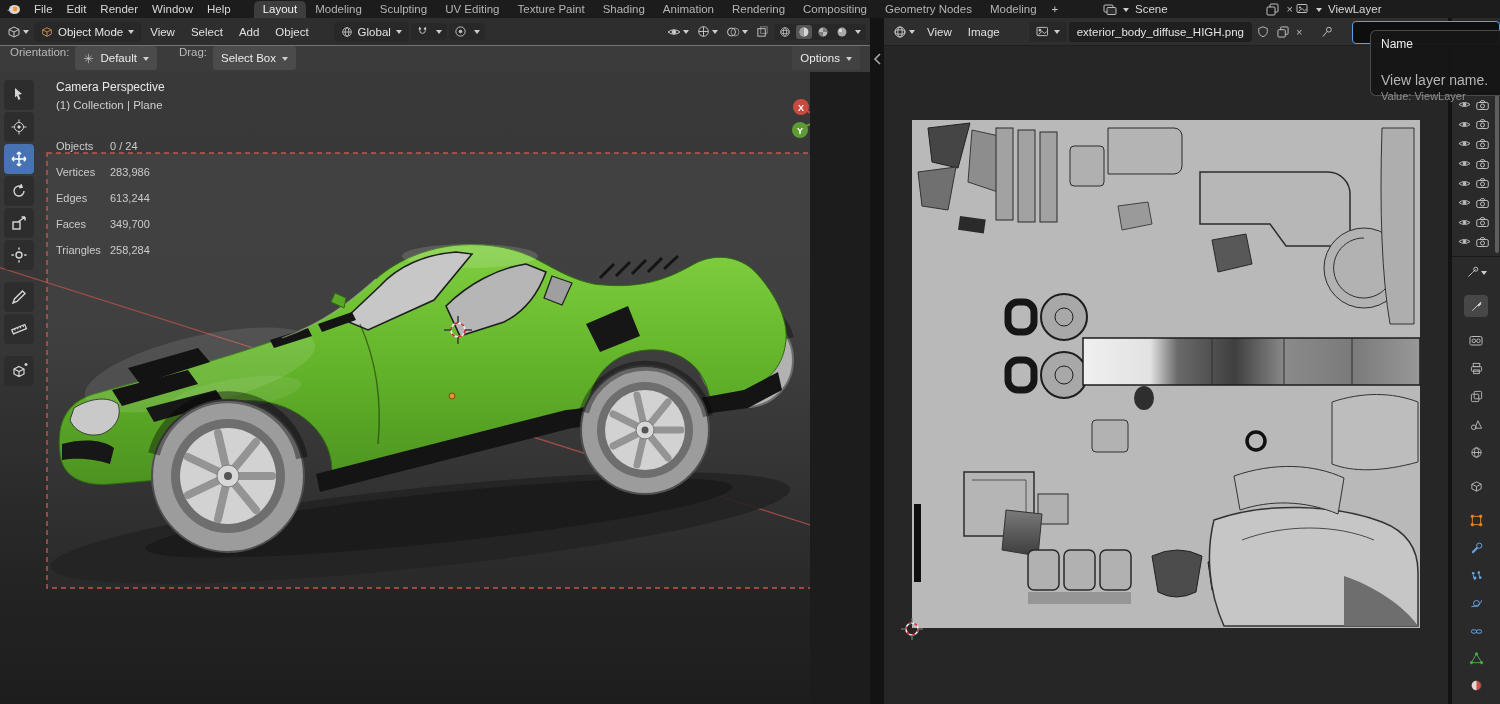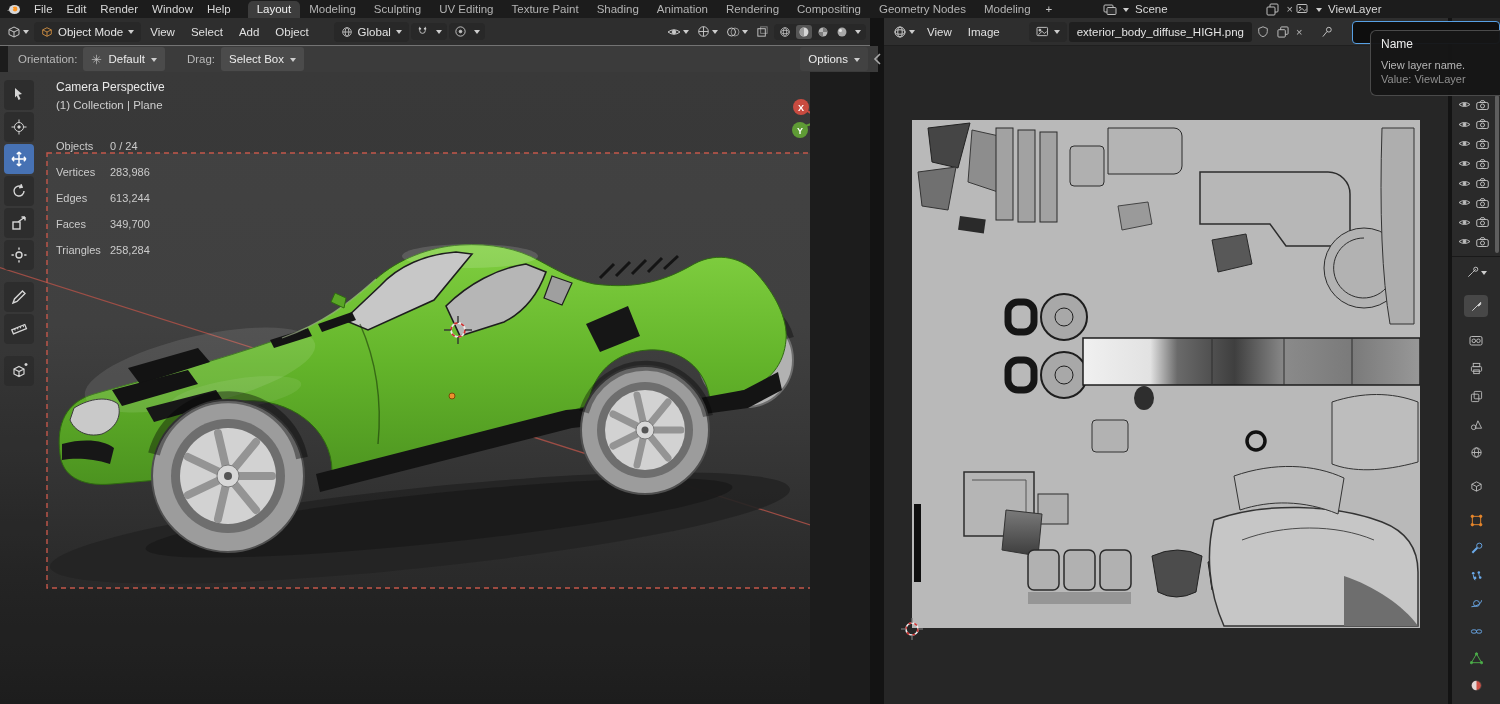--- a/index.html
+++ b/index.html
@@ -3,29 +3,29 @@
 <meta charset="utf-8">
 <style>
 *{margin:0;padding:0;box-sizing:border-box}
 html,body{width:1500px;height:704px}
 body{position:relative;overflow:hidden;background:#1c1c1c;font-family:"Liberation Sans","DejaVu Sans",sans-serif;font-size:12px;color:#d4d4d4}
 svg{display:block}
 .icon{display:inline-flex;align-items:center;justify-content:center}
 
 #topbar{position:absolute;left:0;top:0;width:1500px;height:18px;background:#1c1c1c;display:flex;align-items:center;z-index:30}
 .menu{padding:0 7px;font-size:11.5px;color:#d8d8d8;line-height:18px}
-.tabs{display:flex;align-items:flex-end;height:18px;margin-left:10px}
+.tabs{display:flex;align-items:flex-end;height:18px;margin-left:16px}
 .tab{padding:0 9px;font-size:11.5px;color:#b4b4b4;line-height:17px;border-radius:5px 5px 0 0;white-space:nowrap}
 .tab.active{background:#3d3d3d;color:#f0f0f0}
 .tab.add{padding:0 6px;color:#c8c8c8}
 .tbclust{position:absolute;top:0;height:18px;display:flex;align-items:center;gap:6px;font-size:11.5px;color:#d8d8d8}
 .xglyph{color:#b5b5b5;font-size:11px;padding:0 2px}
 
 #vp-header{position:absolute;left:0;top:18px;width:870px;height:28px;background:#2e2e2e;display:flex;align-items:center;gap:2px;padding:0 4px;border-bottom:1px solid #737373;z-index:20}
-#tool-settings{position:absolute;left:8px;top:46px;width:870px;height:26px;background:#3b3b3b;display:flex;align-items:center;padding:0 10px;gap:6px;z-index:20}
+#tool-settings{position:absolute;left:0;top:46px;width:870px;height:26px;background:#3b3b3b;display:flex;padding:0 10px;gap:6px;z-index:20}
 .hmenu{padding:0 7px;font-size:11.5px;color:#e0e0e0}
 .pill{display:flex;align-items:center;gap:5px;background:#282828;border-radius:4px;height:20px;padding:0 7px;font-size:11.5px;color:#e4e4e4}
 .pill3{display:flex;align-items:center;gap:6px;background:#4b4b4b;border-radius:3px;height:19px;padding:12px 8px;font-size:11.5px;color:#ececec}
 .caret{width:0;height:0;border-left:3.5px solid transparent;border-right:3.5px solid transparent;border-top:4.2px solid #cdcdcd;margin-top:1px}
 .lbl{color:#b9b9b9;font-size:11.5px}
 .ibtn{display:flex;align-items:center;gap:2px;padding:2px 3px;border-radius:3px}
 .grp{display:flex;align-items:center;background:#282828;border-radius:4px;padding:1px 3px;gap:3px}
 .grp .cell{display:flex;align-items:center;padding:1px 2px;border-radius:3px}
 .grp .on{background:#555}
 .mlauto{margin-left:auto}
@@ -53,21 +53,21 @@
 
 #outliner{position:absolute;left:1452px;top:18px;width:48px;height:238px;background:#2a2a2a;padding-top:77px}
 .orow{display:flex;align-items:center;gap:5px;padding-left:6px;height:19.6px}
 #oscroll{position:absolute;right:1px;top:77px;width:4px;height:158px;background:#5e5e5e;border-radius:2px}
 #props{position:absolute;left:1452px;top:256px;width:48px;height:448px;background:#2a2a2a;border-top:1px solid #191919}
 .pico{position:absolute;left:12px;width:24px;height:22px;display:flex;align-items:center;justify-content:center;border-radius:4px;gap:2px}
 .pico.active{background:#474747}
 
 #tooltip{position:absolute;left:1370px;top:30px;width:130px;height:66px;background:rgba(22,22,22,.97);border:1px solid #4a4a4a;border-right:none;border-radius:6px 0 0 6px;padding:6px 10px;z-index:60}
 #tooltip .t1{font-size:12px;color:#ededed}
-#tooltip .t2{font-size:11px;color:#b6b6b6;margin-top:8px}
+#tooltip .t2{font-size:14px;color:#b6b6b6;margin-top:21px}
 #tooltip .t3{font-size:11px;color:#8f8f8f;margin-top:2px}
 #vl-input{position:absolute;left:1352px;top:21px;width:148px;height:23px;border:1px solid #57a0e4;border-radius:4px;background:#0e0e0e;z-index:55}
 #corner-arrow{position:absolute;left:872px;top:52px;z-index:21}
 </style>
 </head>
 <body>
 
 <header id="topbar">
   <span class="icon" style="padding:0 6px">
     <svg width="15" height="11" viewBox="0 0 15 11">

